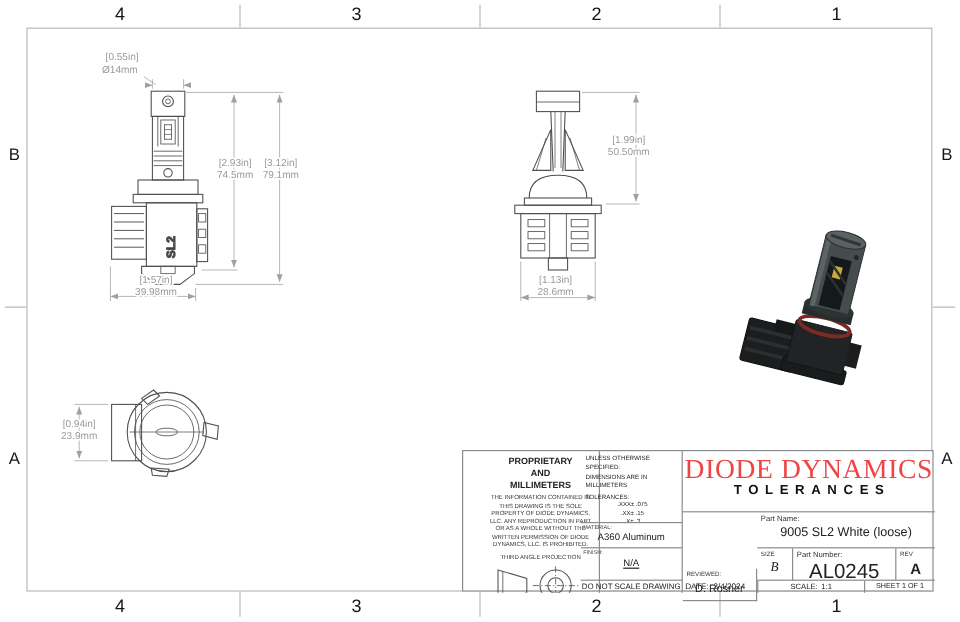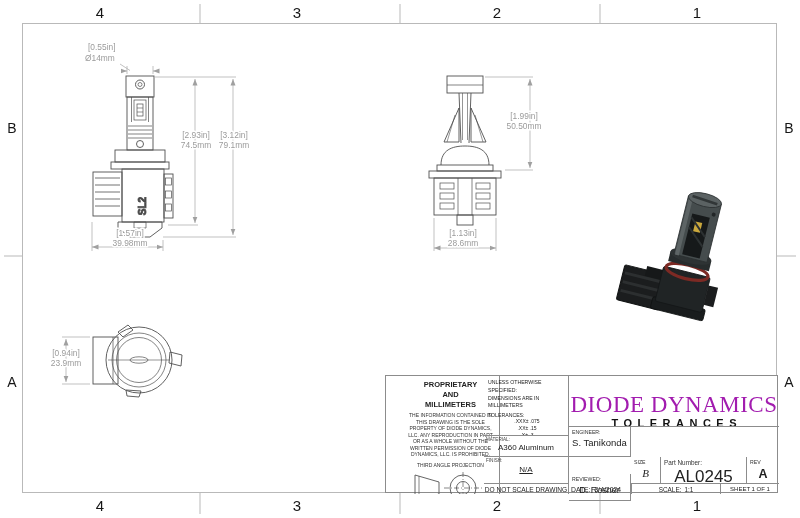--- a/index.html
+++ b/index.html
@@ -31,21 +31,21 @@
   .tol-label { font-size:5.2px; margin-top:2px; }
   .tol-line  { font-size:5px; line-height:1.35; text-align:center; color:#222; }
   .c-material { left:98px; top:60px; width:85px; height:21px; }
   .c-finish   { left:98px; top:81px; width:85px; height:27px; }
   .c-noscale  { left:98px; top:108px; width:85px; height:10px; font-size:6.6px;
                 display:flex; align-items:center; justify-content:center; }
   .tinylabel { font-size:4.6px; color:#444; padding:1px 0 0 2px; }
   .cellvalue { text-align:center; font-size:8px; margin-top:1px; }
   .c-logo { left:183px; top:0; width:210px; height:51px; text-align:center; }
   .logo-name { font-family:"Liberation Serif", serif; font-size:23px; letter-spacing:0.5px;
-               margin-top:16px; color:#a21caf; }
+               margin-top:2px; color:#ef4444; }
   .logo-div  { font-size:11px; font-weight:bold; letter-spacing:5.5px; text-indent:5.5px; color:#111; margin-top:-1px; }
   .c-eng   { left:183px; top:51px; width:62px;  height:30px; }
   .c-pname { left:245px; top:51px; width:148px; height:30px; }
   .c-rvw   { left:183px; top:98px; width:62px;  height:27px; }
   .c-size  { left:245px; top:81px; width:30px;  height:27px; }
   .c-pnum  { left:275px; top:81px; width:86px;  height:27px; }
   .c-rev   { left:361px; top:81px; width:32px;  height:27px; }
   .c-date  { left:183px; top:108px; width:63px; height:10px; font-size:6.8px;
              display:flex; align-items:center; padding-left:2px; gap:4px; }
   .c-scale { left:246px; top:108px; width:89px; height:10px; font-size:6.4px;
@@ -264,25 +264,25 @@
 
     <div class="cell c-noscale br">
       <span>DO NOT SCALE DRAWING</span>
     </div>
 
     <div class="cell c-logo bb">
       <div class="logo-name">DIODE DYNAMICS</div>
       <div class="logo-div">TOLERANCES</div>
     </div>
 
-    <div class="cell c-eng br bb">
-      <div class="fieldlabel">ENGINEER:</div>
-      <div class="v-eng">S. Tanikonda</div>
-    </div>
-
+
+    <div class="cell c-pname bb">
+      <div class="fieldlabel" style="font-size:6.4px;">Part Name:</div>
+      <div class="v-pname">9005 SL2 White (loose)</div>
+    </div>
 
     <div class="cell c-rvw br bb">
       <div class="fieldlabel">REVIEWED:</div>
       <div class="v-rvw">D. Rosner</div>
     </div>
 
     <div class="cell c-size br bb">
       <div class="fieldlabel">SIZE</div>
       <div class="v-size">B</div>
     </div>

